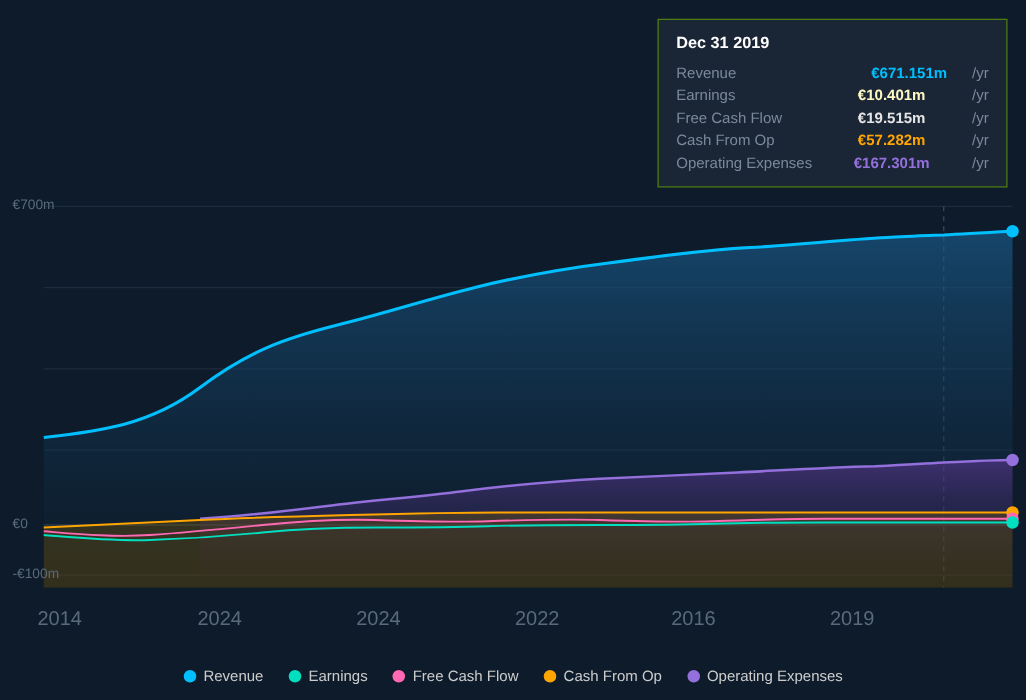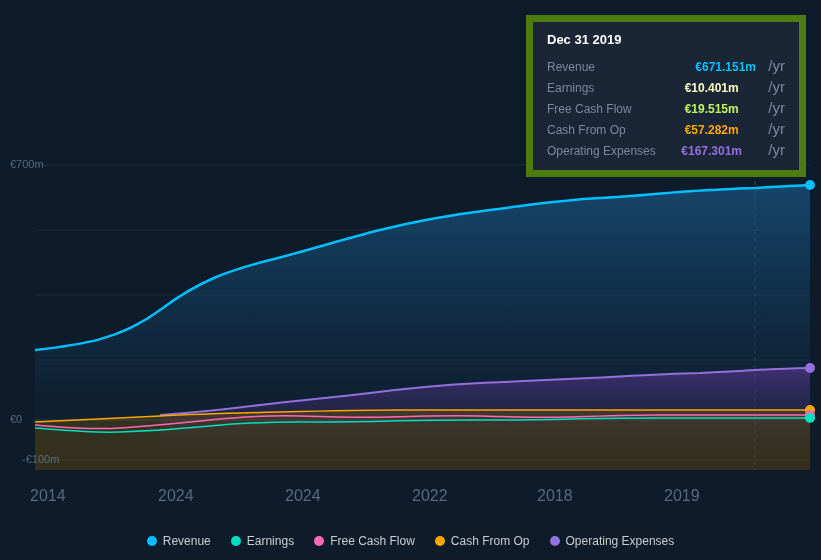--- a/index.html
+++ b/index.html
@@ -18,21 +18,21 @@
       width: 821px;
       height: 560px;
     }
 
     
     #tooltip-box {
       position: absolute;
       top: 15px;
       right: 15px;
       background: #1a2535;
-      border: 7px solid #4d7c0f;
+      border: 1px solid #4d7c0f;
       padding: 10px 14px;
       min-width: 280px;
       z-index: 10;
     }
 
     #tooltip-date {
       color: #ffffff;
       font-size: 13px;
       font-weight: bold;
       margin-bottom: 8px;
@@ -50,34 +50,34 @@
       color: #7a8a9a;
       min-width: 110px;
     }
 
     .tooltip-value {
       font-weight: bold;
     }
 
     .tooltip-suffix {
       color: #7a8a9a;
-      font-size: 15px;
+      font-size: 12px;
       margin-left: 2px;
     }
 
     .tooltip-sub {
       color: #aaa;
       font-size: 11px;
       text-align: right;
       padding: 1px 0;
     }
 
     .val-revenue { color: #00bfff; padding-left: 28px; }
     .val-earnings { color: #fef9c3; }
-    .val-fcf { color: #bef264; }
+    .val-fcf { color: #e5e5e5; }
     .val-cfo { color: #ffa500; }
     .val-opex { color: #9370db; }
 
     
     .y-label {
       position: absolute;
       color: #5a6a7a;
       font-size: 11px;
       left: 10px;
       text-align: center;
@@ -304,27 +304,27 @@
     <circle cx="810" cy="185" r="5" fill="#00bfff"></circle>
     <circle cx="810" cy="368" r="5" fill="#9370db"></circle>
     <circle cx="810" cy="410" r="5" fill="#ffa500"></circle>
     <circle cx="810" cy="415" r="5" fill="#ff69b4"></circle>
     <circle cx="810" cy="418" r="5" fill="#00e0c0"></circle>
 
   </svg>
 
   <div class="y-label" style="top: 158px;">€700m</div>
   <div class="y-label" style="top: 413px;">€0</div>
-  <div class="y-label" style="top: 453px; margin-left: 12px;">-€100m</div>
+  <div class="y-label" style="top: 453px;">-€100m</div>
 
   <div class="x-label" style="left: 30px;">2014</div>
   <div class="x-label" style="left: 158px;">2024</div>
   <div class="x-label" style="left: 285px;">2024</div>
   <div class="x-label" style="left: 412px;">2022</div>
-  <div class="x-label" style="left: 537px;">2018</div>
+  <div class="x-label" style="left: 537px;">2016</div>
   <div class="x-label" style="left: 664px;">2019</div>
 
   <div id="legend">
     <div class="legend-item">
       <div class="legend-dot" style="background:#00bfff;"></div>
       <span>Revenue</span>
     </div>
     <div class="legend-item">
       <div class="legend-dot" style="background:#00e0c0;"></div>
       <span>Earnings</span>

